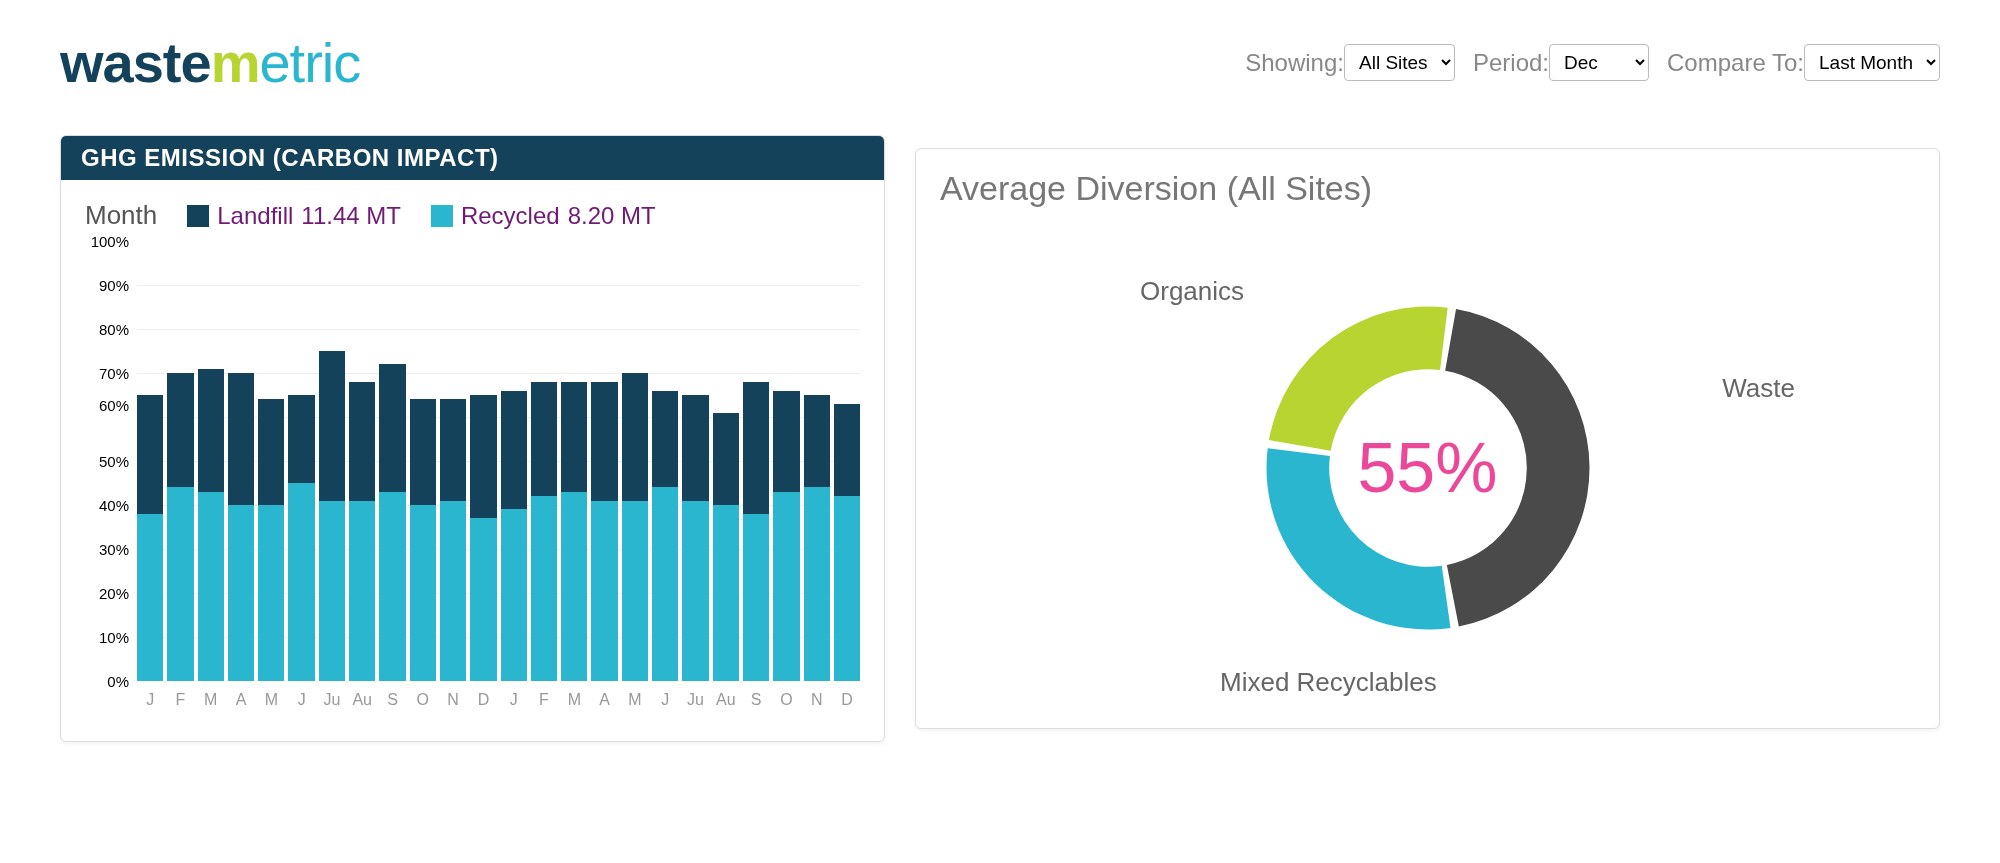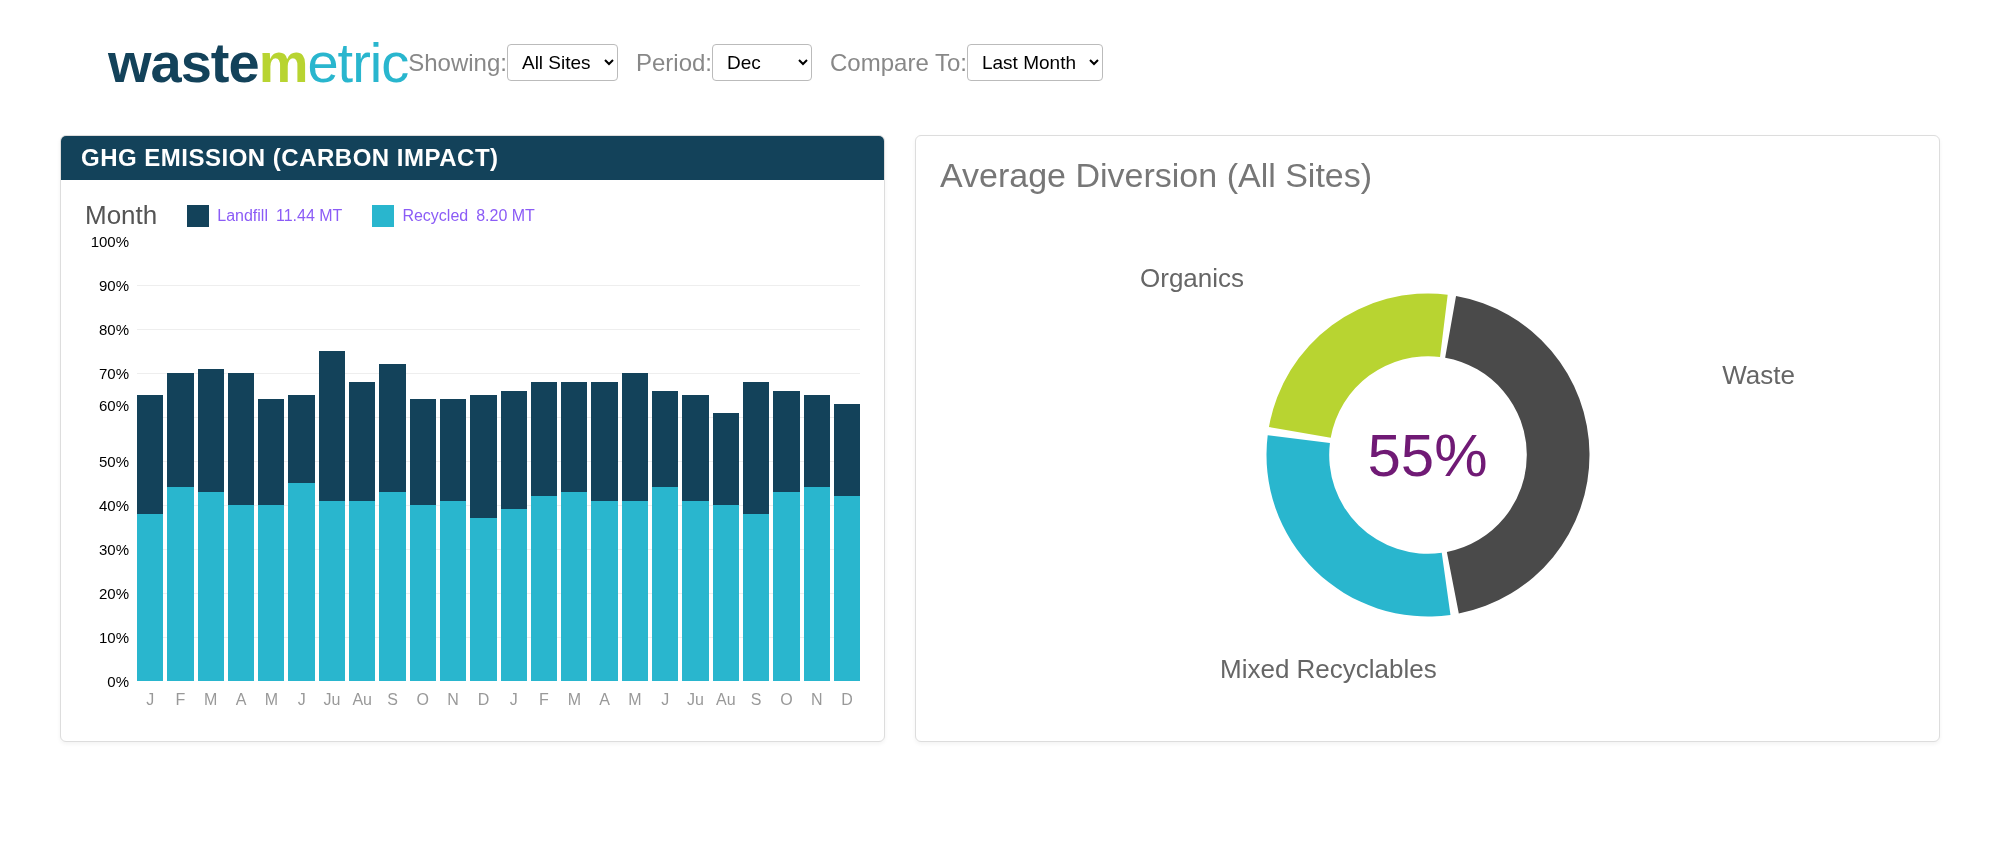--- a/index.html
+++ b/index.html
@@ -1,58 +1,58 @@
 <!DOCTYPE html>
 <html><head>
 <meta charset="utf-8">
 <style>
   * { box-sizing: border-box; margin: 0; padding: 0; }
   body { font-family: Arial, Helvetica, sans-serif; background: #fff; width: 2000px; height: 863px; padding: 30px 60px; }
   
-  .header { display: flex; align-items: center; margin-bottom: 40px; margin-left: 48px; }
+  .header { display: flex; justify-content: space-between; align-items: center; margin-bottom: 40px; }
   .logo { font-size: 56px; font-weight: 400; letter-spacing: -1px; }
   .logo .w1 { color: #13425a; font-weight: 600; }
   .logo .m { color: #b8d431; font-weight: 600; }
   .logo .w2 { color: #29b6ce; font-weight: 400; }
   
   .filters { display: flex; align-items: center; gap: 18px; font-size: 24px; color: #888; }
   .filter-group { display: flex; align-items: center; }
   .filter-label { color: #888; }
   select { font-size: 19px; padding: 6px 10px; border: 1px solid #bbb; border-radius: 4px; background: #fff; cursor: pointer; min-width: 100px; }
   
-  .panels { display: flex; gap: 30px; }
+  .panels { display: flex; gap: 30px; align-items: center; }
   .panel { background: #fff; border: 1px solid #ddd; border-radius: 6px; overflow: hidden; box-shadow: 0 2px 4px rgba(0,0,0,0.05); }
   .panel-left { width: 825px; }
   .panel-right { flex: 1; }
   .panel-header { background: #13425a; color: #fff; padding: 8px 20px; font-size: 24px; font-weight: 700; letter-spacing: 0.5px; display: flex; justify-content: space-between; align-items: center; }
   .panel-header-menu { cursor: pointer; font-size: 24px; letter-spacing: 2px; }
   .panel-body { padding: 20px 24px; }
   
   .chart-top { display: flex; align-items: center; gap: 30px; font-size: 24px; margin-bottom: 8px; }
   .chart-label { color: #555; font-size: 26px; }
-  .legend-item { display: flex; align-items: center; gap: 8px; font-size: 16px; color: #8b5cf6; }
+  .legend-item { display: flex; align-items: center; gap: 8px; font-size: 24px; color: #701a75; }
   .legend-swatch { width: 22px; height: 22px; display: inline-block; }
   .sw-landfill { background: #13425a; }
   .sw-recycled { background: #29b6ce; }
   
   .bar-chart { position: relative; height: 480px; margin-top: 10px; }
   .y-axis { position: absolute; left: 0; top: 0; bottom: 40px; width: 50px; }
   .y-tick { position: absolute; right: 6px; font-size: 15px; color: #000000; transform: translateY(-50%); }
   .plot { position: absolute; left: 52px; right: 0; top: 0; bottom: 40px; display: flex; align-items: flex-end; gap: 4px; }
   .grid-line { position: absolute; left: 52px; right: 0; border-top: 1px solid #eee; }
   .bar { flex: 1; display: flex; flex-direction: column; justify-content: flex-end; position: relative; }
   .bar-top { background: #13425a; width: 100%; }
   .bar-bot { background: #29b6ce; width: 100%; }
   .x-axis { position: absolute; left: 52px; right: 0; bottom: 0; height: 36px; display: flex; gap: 4px; }
   .x-tick { flex: 1; text-align: center; font-size: 16px; color: #999; padding-top: 6px; }
   
   .donut-subtitle { font-size: 34px; color: #777; margin-bottom: 20px; font-weight: 300; }
   .donut-wrap { position: relative; width: 100%; height: 480px; display: flex; justify-content: center; align-items: center; }
   .donut-svg { width: 380px; height: 380px; }
-  .donut-center { position: absolute; font-size: 60px; color: #701a75; font-weight: 400; }
+  .donut-center { position: absolute; font-size: 70px; color: #ec4899; font-weight: 400; }
   .donut-label { position: absolute; font-size: 26px; color: #666; }
   .dl-organics { top: 48px; left: 200px; }
   .dl-waste { top: 145px; right: 120px; }
   .dl-mixed { bottom: 10px; left: 280px; }
 </style>
 </head>
 <body>
 
 <div class="header">
   <div class="logo">

